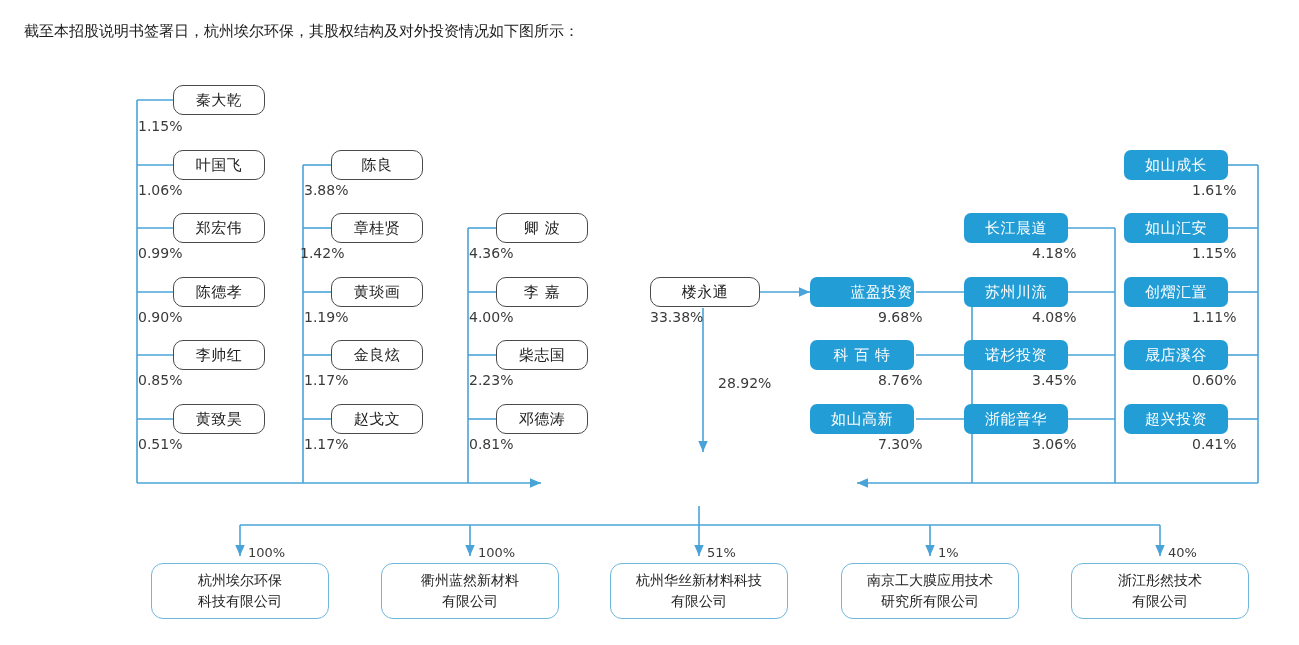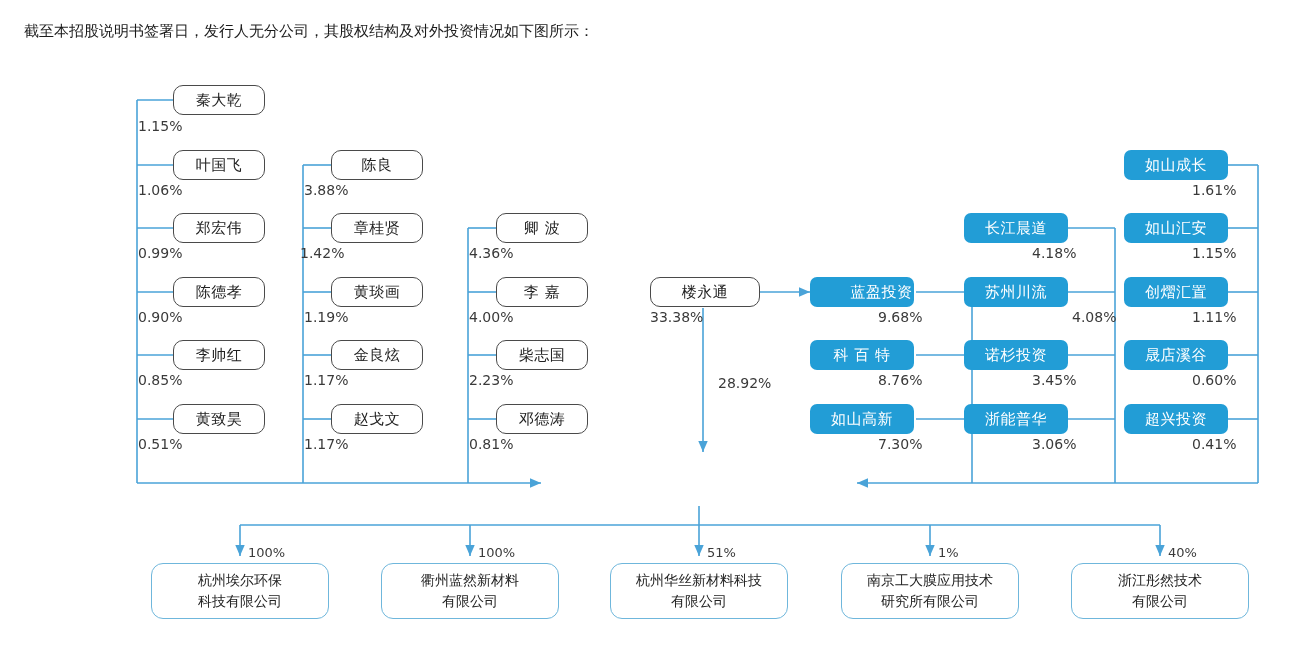--- a/index.html
+++ b/index.html
@@ -61,21 +61,21 @@
     position:absolute;font-size:14px;color:#3a3a3a;
     white-space:nowrap;
   }
   .pct.sm{font-size:13px;}
 </style>
 </head>
 <body>
 
 <div id="root">
 
-  <div class="caption">截至本招股说明书签署日，发行人无分公司，其股权结构及对外投资情况如下图所示：</div>
+  <div class="caption">截至本招股说明书签署日，杭州埃尔环保，其股权结构及对外投资情况如下图所示：</div>
 
   <svg class="wires" viewBox="0 0 1299 645" xmlns="http://www.w3.org/2000/svg">
     <defs>
       <marker id="ar" markerWidth="8" markerHeight="8" refX="7" refY="3" orient="auto" markerUnits="strokeWidth">
         <path d="M0,0 L7,3 L0,6 z" fill="#4AA3D8"></path>
       </marker>
       <marker id="arl" markerWidth="8" markerHeight="8" refX="7" refY="3" orient="auto" markerUnits="strokeWidth">
         <path d="M0,0 L7,3 L0,6 z" fill="#4AA3D8"></path>
       </marker>
     </defs>
@@ -194,21 +194,21 @@
   <div class="node blue" style="left:810px;top:340px;">科 百 特</div>
   <div class="pct" style="left:878px;top:372px;">8.76%</div>
 
   <div class="node blue" style="left:810px;top:404px;">如山高新</div>
   <div class="pct" style="left:878px;top:436px;">7.30%</div>
 
   <div class="node blue" style="left:964px;top:213px;">长江晨道</div>
   <div class="pct" style="left:1032px;top:245px;">4.18%</div>
 
   <div class="node blue" style="left:964px;top:277px;">苏州川流</div>
-  <div class="pct" style="left:1072px;top:309px;">4.08%</div>
+  <div class="pct" style="left:1032px;top:309px;">4.08%</div>
 
   <div class="node blue" style="left:964px;top:340px;">诺杉投资</div>
   <div class="pct" style="left:1032px;top:372px;">3.45%</div>
 
   <div class="node blue" style="left:964px;top:404px;">浙能普华</div>
   <div class="pct" style="left:1032px;top:436px;">3.06%</div>
 
   <div class="node blue" style="left:1124px;top:150px;">如山成长</div>
   <div class="pct" style="left:1192px;top:182px;">1.61%</div>
 

